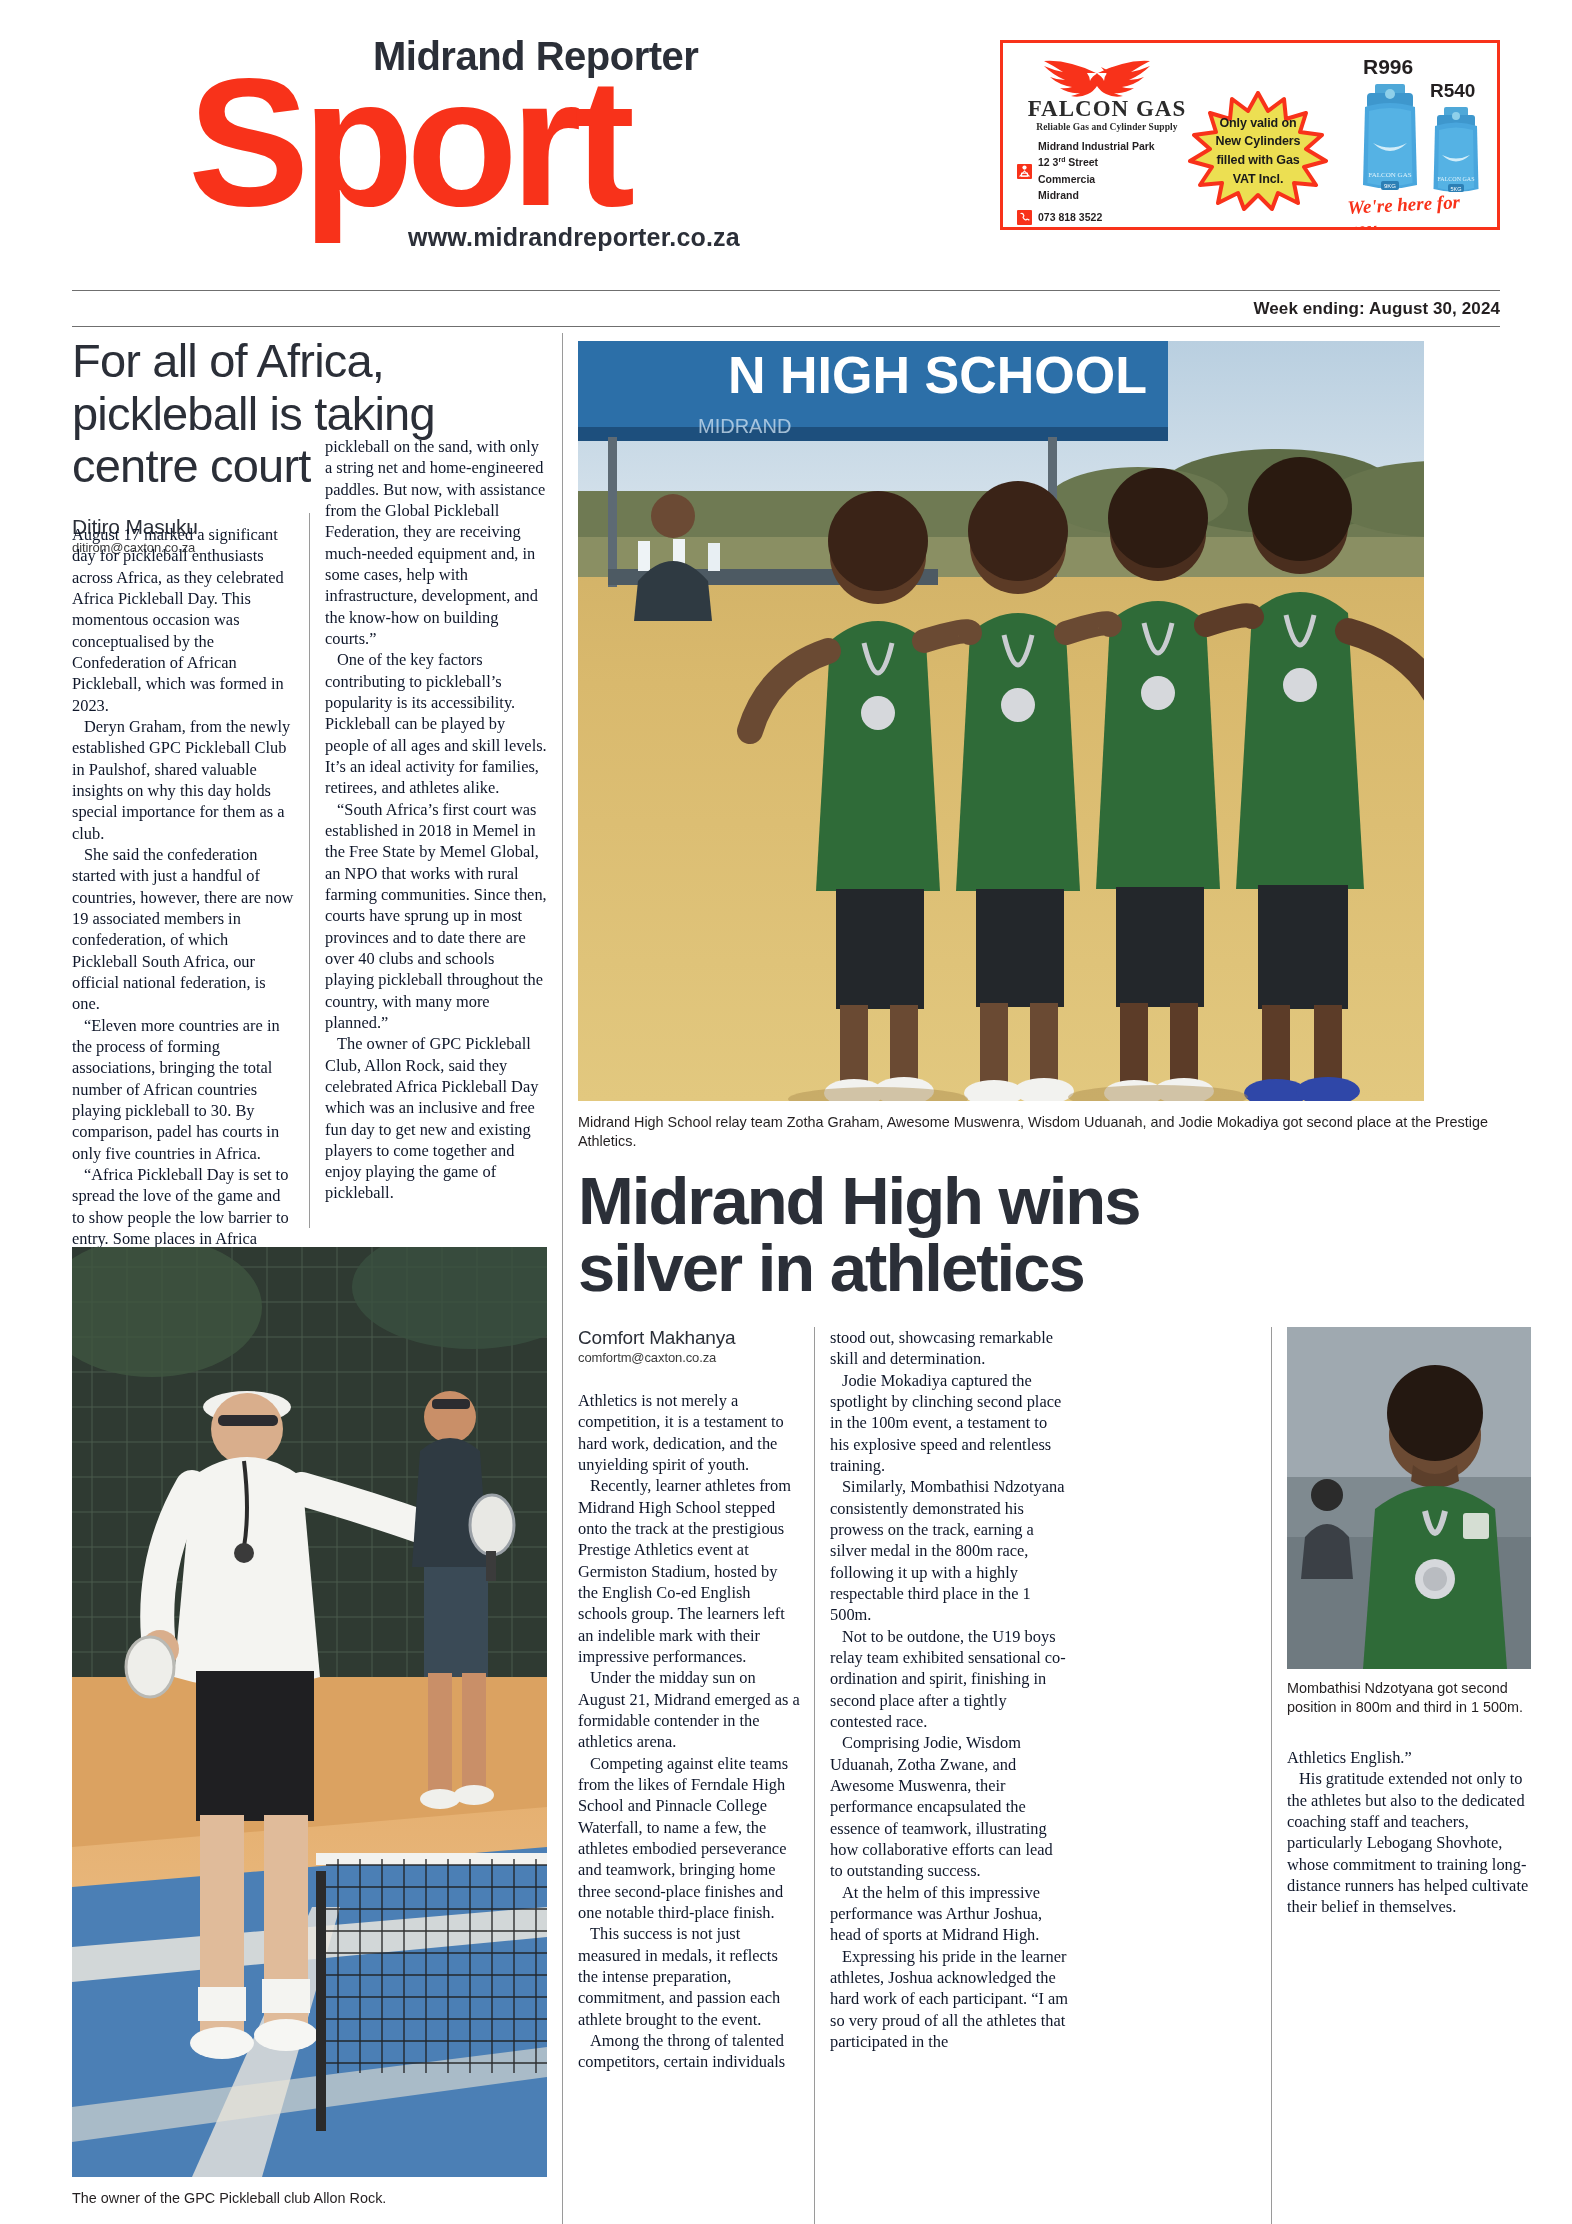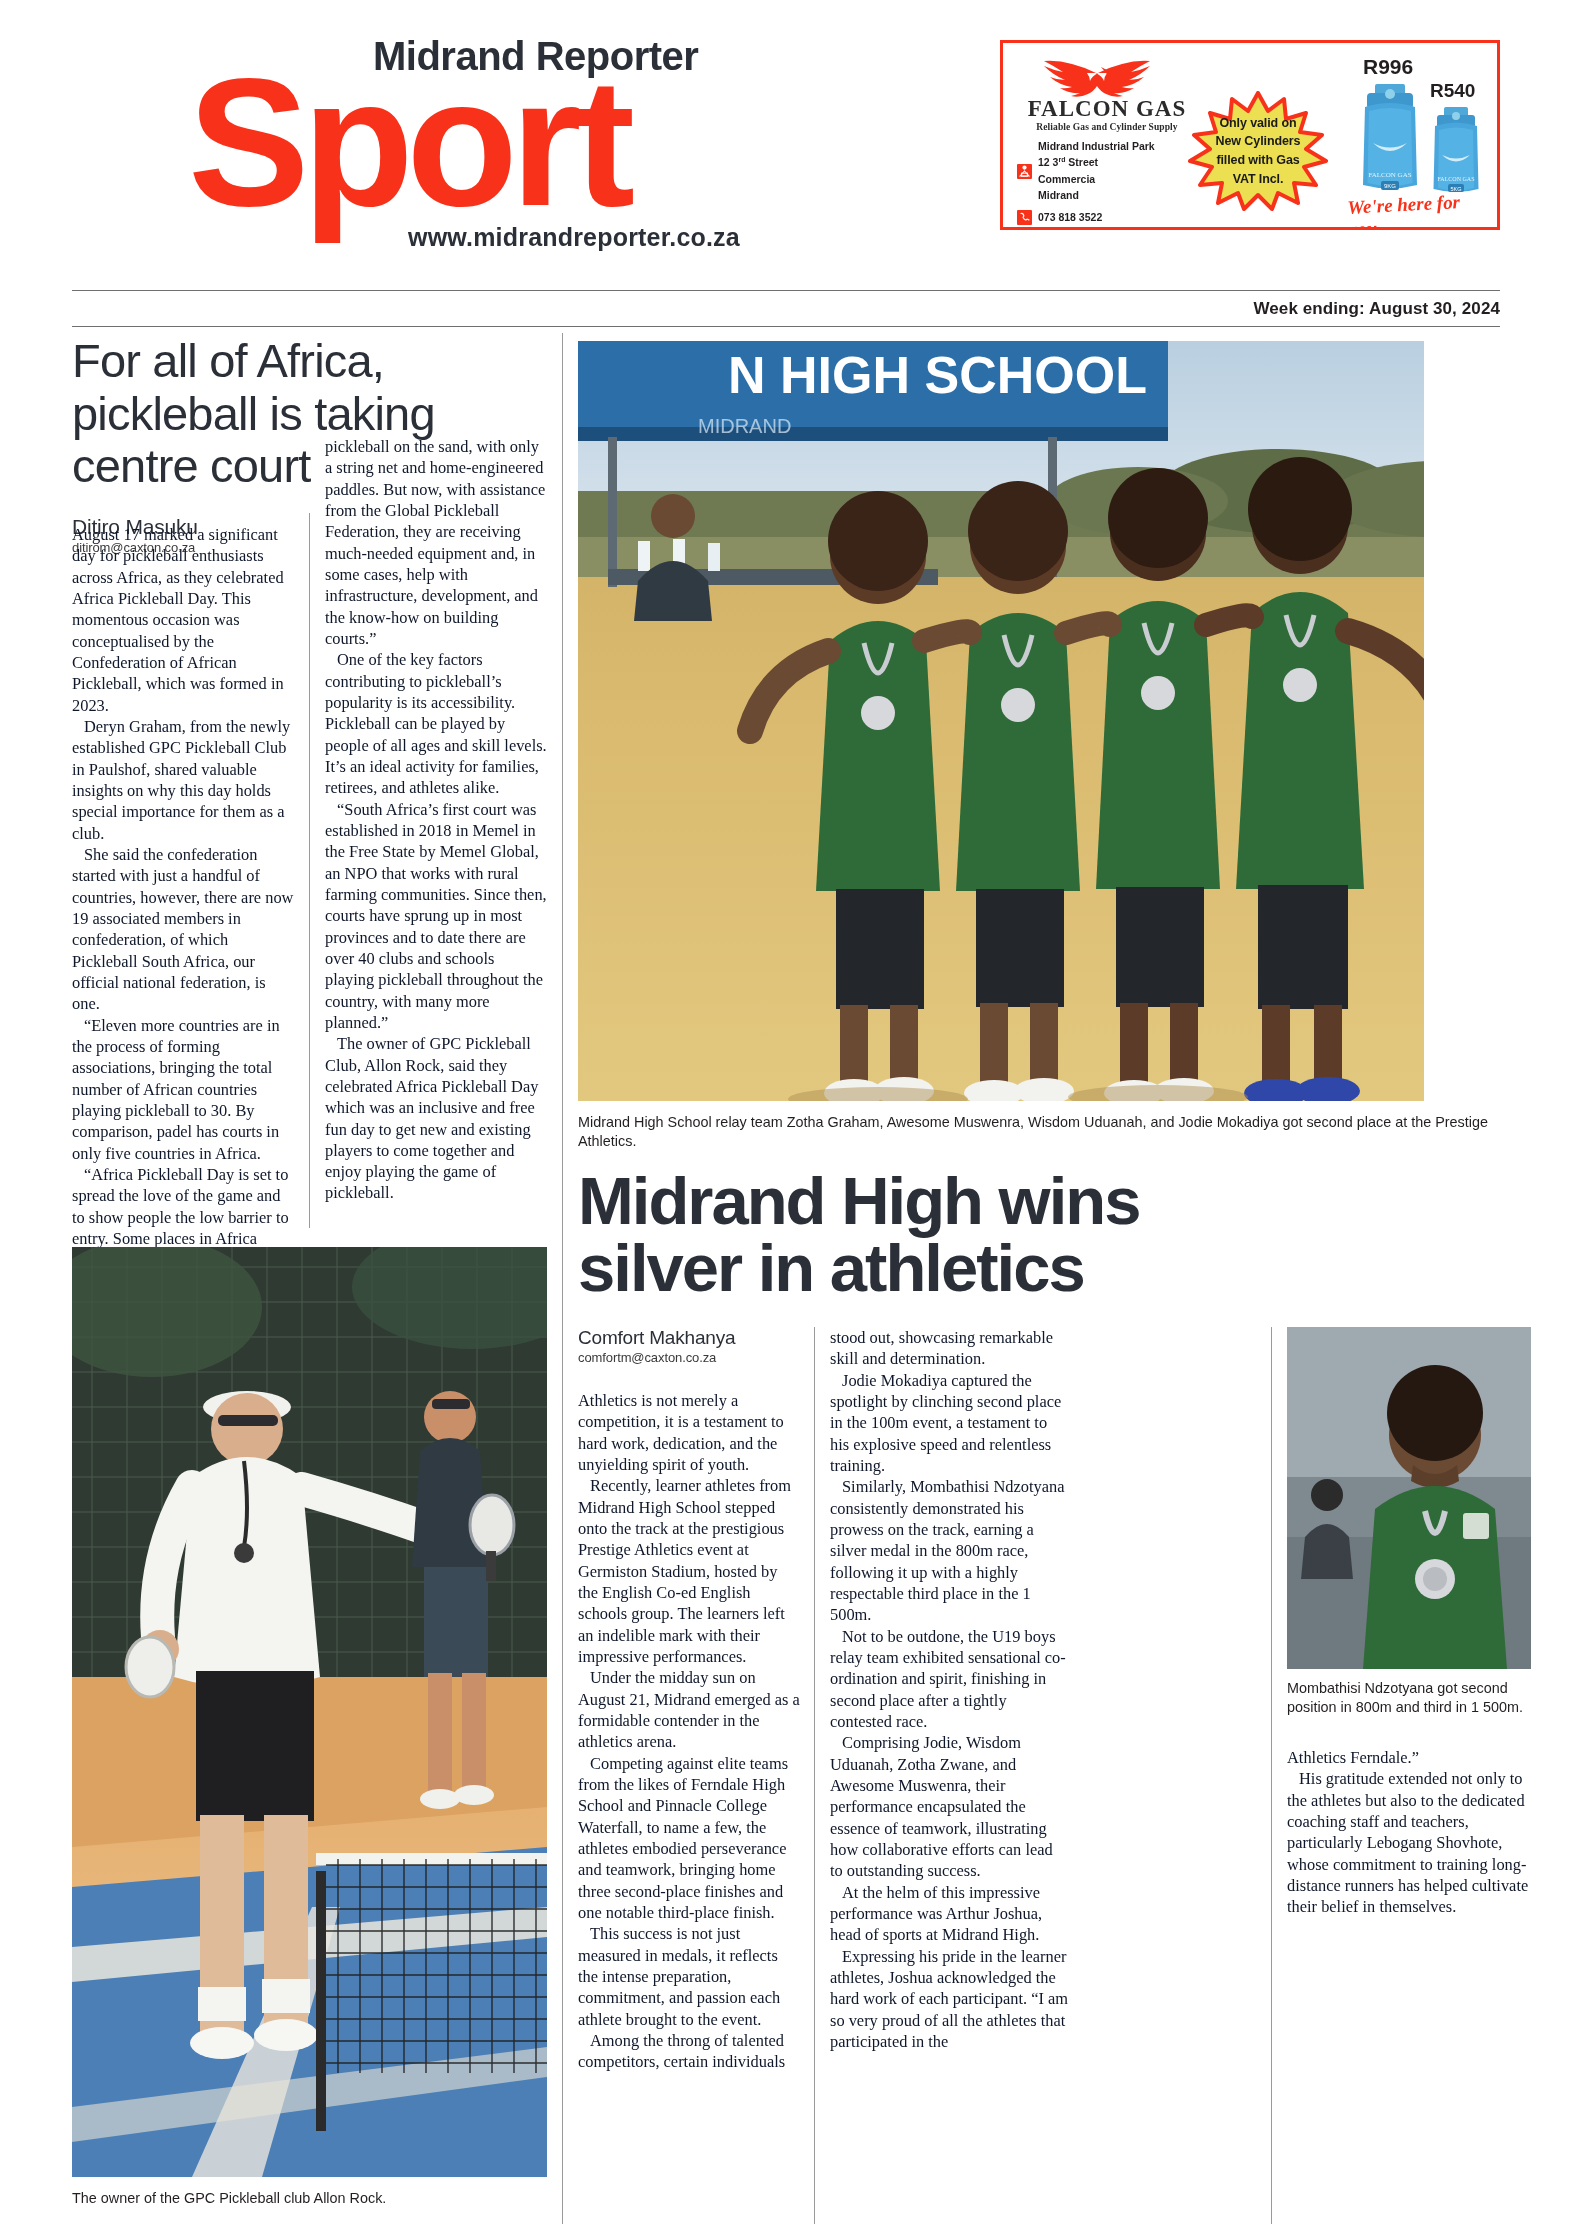--- a/index.html
+++ b/index.html
@@ -395,21 +395,21 @@
         <path d="M138 184 q10 44 20 0" fill="none" stroke="#c9ccd0" stroke-width="6"></path>
         <circle cx="148" cy="252" r="20" fill="#d6d8dc"></circle>
         <circle cx="148" cy="252" r="12" fill="#b9bcc1"></circle>
         <rect x="176" y="186" width="26" height="26" rx="3" fill="#f2f2ef" opacity="0.85"></rect>
       </svg>
     </div>
 
     <div class="cap" style="position:absolute; left:1215px; top:1352px; width:244px;">Mombathisi Ndzotyana got second position in 800m and third in 1 500m.</div>
 
     <div class="bodytext" style="position:absolute; left:1215px; top:1420px; width:244px;">
-      <p>Athletics Ferndale.”</p>
+      <p>Athletics English.”</p>
       <p>His gratitude extended not only to the athletes but also to the dedicated coaching staff and teachers, particularly Lebogang Shovhote, whose commitment to training long-distance runners has helped cultivate their belief in themselves.</p>
     </div>
 
     <div class="vrule" style="left:742px; top:1000px; height:920px;"></div>
     <div class="vrule" style="left:1199px; top:1000px; height:920px;"></div>
 
     <div class="photo" style="left:0; top:920px; width:475px; height:930px;">
       <svg width="475" height="930" viewBox="0 0 475 930" preserveAspectRatio="none">
         <defs>
           <linearGradient id="court" x1="0" y1="0" x2="0" y2="1">

